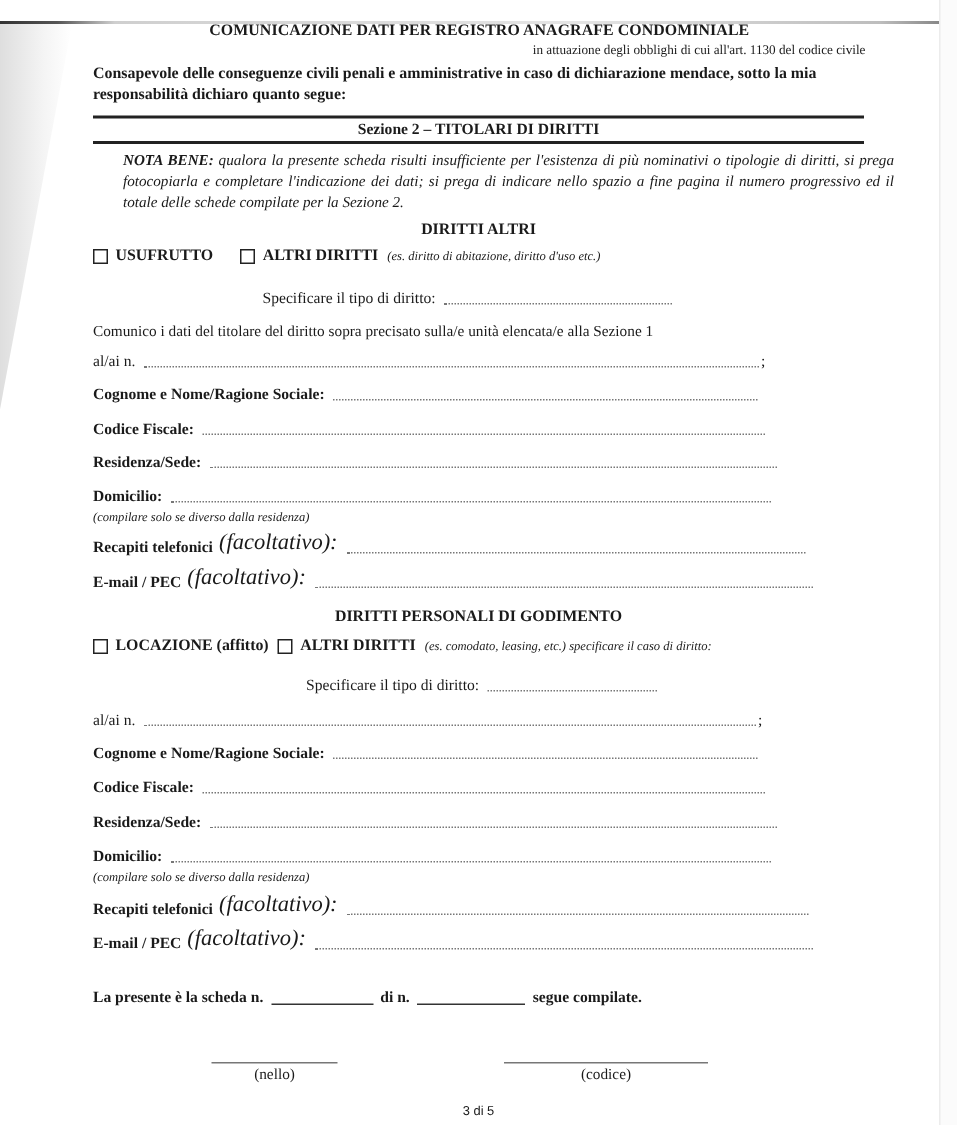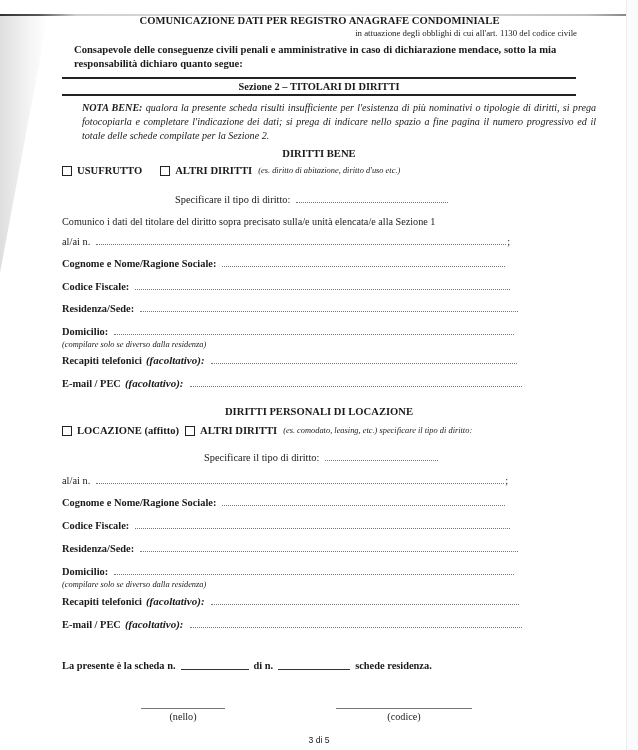--- a/index.html
+++ b/index.html
@@ -8,39 +8,39 @@
 
   
   .scan-top { position: absolute; left: 0; top: 14px; width: 638px; height: 2px; background: linear-gradient(90deg, #333 0%, #555 6%, #cfcfcf 12%, #e5e5e5 60%, #bdbdbd 92%, #777 100%); }
   .scan-left { position: absolute; left: 0; top: 16px; width: 48px; height: 734px; background: linear-gradient(90deg, #dedede 0%, #f4f4f4 60%, rgba(255,255,255,0) 100%); clip-path: polygon(0 0, 100% 0, 0 35%); }
   .scan-right { position: absolute; right: 0; top: 0; width: 12px; height: 750px; border-left: 1px solid #ececec; background: #fbfbfb; }
 
   .page { position: absolute; left: 62px; top: 0; width: 515px; }
 
   .title { position: absolute; left: 0; width: 515px; top: 15px; text-align: center; font-weight: bold; font-size: 10.6px; letter-spacing: 0.05px; }
   .subtitle { position: absolute; left: 0; width: 515px; top: 28px; text-align: right; font-size: 8.8px; }
-  .declaration { position: absolute; left: 12px; top: 43px; width: 515px; font-weight: bold; font-size: 10.6px; line-height: 14px; }
+  .declaration { position: absolute; left: 0; top: 43px; width: 515px; font-weight: bold; font-size: 10.6px; line-height: 14px; }
 
   .rule { position: absolute; left: 0; width: 514px; height: 2px; background: #222; }
   .section-title { position: absolute; left: 0; width: 514px; top: 81px; text-align: center; font-weight: bold; font-size: 10.4px; }
 
   .nota { position: absolute; left: 0; top: 101px; width: 514px; font-style: italic; font-size: 10.1px; line-height: 14px; text-align: justify; margin-left: 20px; }
   .nota b { font-weight: bold; }
 
   .h-center { position: absolute; left: 0; width: 514px; text-align: center; font-weight: bold; font-size: 10.6px; }
 
   .checkrow { position: absolute; left: 0; font-size: 10.6px; white-space: nowrap; display: flex; align-items: center; }
   .cb { display: inline-block; width: 10px; height: 10px; border: 1px solid #222; margin-right: 5px; background: #fff; }
   .cb-label { font-weight: bold; margin-right: 4px; }
   .cb-note { font-style: italic; font-size: 8.4px; margin-left: 2px; }
   .gap { display: inline-block; width: 14px; }
 
   .line { position: absolute; left: 0; font-size: 10.4px; white-space: nowrap; display: flex; align-items: flex-end; }
   .line .lbl-b { font-weight: bold; }
-  .line .lbl-i { font-style: italic; font-size: 11px; margin-left: 4px; font-weight: bold; }
+  .line .lbl-i { font-style: italic; font-size: 15px; margin-left: 4px; }
   .dots { display: inline-block; border-bottom: 1px dotted #777; height: 9px; margin-left: 6px; margin-bottom: 2px; }
   .semi { margin-left: 1px; }
 
   .hint { position: absolute; left: 0; font-style: italic; font-size: 8.4px; }
 
   .plain { position: absolute; left: 0; font-size: 10.2px; white-space: nowrap; }
 
   .footer-line { position: absolute; left: 0; top: 660px; font-weight: bold; font-size: 10.4px; white-space: nowrap; display: flex; align-items: flex-end; }
   .uline { display: inline-block; border-bottom: 1px solid #333; height: 10px; margin: 0 5px 1px 5px; }
 
@@ -60,21 +60,21 @@
   <div class="title">COMUNICAZIONE DATI PER REGISTRO ANAGRAFE CONDOMINIALE</div>
   <div class="subtitle">in attuazione degli obblighi di cui all'art. 1130 del codice civile</div>
   <div class="declaration">Consapevole delle conseguenze civili penali e amministrative in caso di dichiarazione mendace, sotto la mia responsabilità dichiaro quanto segue:</div>
 
   <div class="rule" style="top:77px"></div>
   <div class="section-title">Sezione 2 – TITOLARI DI DIRITTI</div>
   <div class="rule" style="top:94px"></div>
 
   <div class="nota"><b>NOTA BENE:</b><span> qualora la presente scheda risulti insufficiente per l'esistenza di più nominativi o tipologie di diritti, si prega fotocopiarla e completare l'indicazione dei dati; si prega di indicare nello spazio a fine pagina il numero progressivo ed il totale delle schede compilate per la Sezione 2.</span></div>
 
-  <div class="h-center" style="top:148px">DIRITTI BENE</div>
+  <div class="h-center" style="top:148px">DIRITTI ALTRI</div>
 
   <div class="checkrow" style="top:165px">
     <span class="cb"></span>
     <span class="cb-label">USUFRUTTO</span>
     <span class="gap"></span>
     <span class="cb"></span>
     <span class="cb-label">ALTRI DIRITTI</span>
     <span class="cb-note">(es. diritto di abitazione, diritto d'uso etc.)</span>
   </div>
 
@@ -117,28 +117,28 @@
     <span class="lbl-i">(facoltativo):</span>
     <span class="dots" style="width:306px"></span>
   </div>
 
   <div class="line" style="top:377px">
     <span class="lbl-b">E-mail / PEC</span>
     <span class="lbl-i">(facoltativo):</span>
     <span class="dots" style="width:332px"></span>
   </div>
 
-  <div class="h-center" style="top:406px">DIRITTI PERSONALI DI LOCAZIONE</div>
+  <div class="h-center" style="top:406px">DIRITTI PERSONALI DI GODIMENTO</div>
 
   <div class="checkrow" style="top:425px">
     <span class="cb"></span>
     <span class="cb-label">LOCAZIONE (affitto)</span>
     <span class="cb" style="margin-left:2px"></span>
     <span class="cb-label">ALTRI DIRITTI</span>
-    <span class="cb-note">(es. comodato, leasing, etc.) specificare il tipo di diritto:</span>
+    <span class="cb-note">(es. comodato, leasing, etc.) specificare il caso di diritto:</span>
   </div>
 
   <div class="line" style="top:452px; left:142px">
     <span>Specificare il tipo di diritto:</span>
     <span class="dots" style="width:113px"></span>
   </div>
 
   <div class="line" style="top:475px">
     <span>al/ai n.</span>
     <span class="dots" style="width:408px"></span>
@@ -176,21 +176,21 @@
     <span class="lbl-b">E-mail / PEC</span>
     <span class="lbl-i">(facoltativo):</span>
     <span class="dots" style="width:332px"></span>
   </div>
 
   <div class="footer-line">
     <span>La presente è la scheda n.</span>
     <span class="uline" style="width:68px"></span>
     <span>di n.</span>
     <span class="uline" style="width:72px"></span>
-    <span>schede residenza.</span>
+    <span>segue compilate.</span>
   </div>
 
   <div class="sig" style="left:79px; top:708px; width:84px">
     <div class="sigline"></div>
     <div>(nello)</div>
   </div>
 
   <div class="sig" style="left:274px; top:708px; width:136px">
     <div class="sigline"></div>
     <div>(codice)</div>

